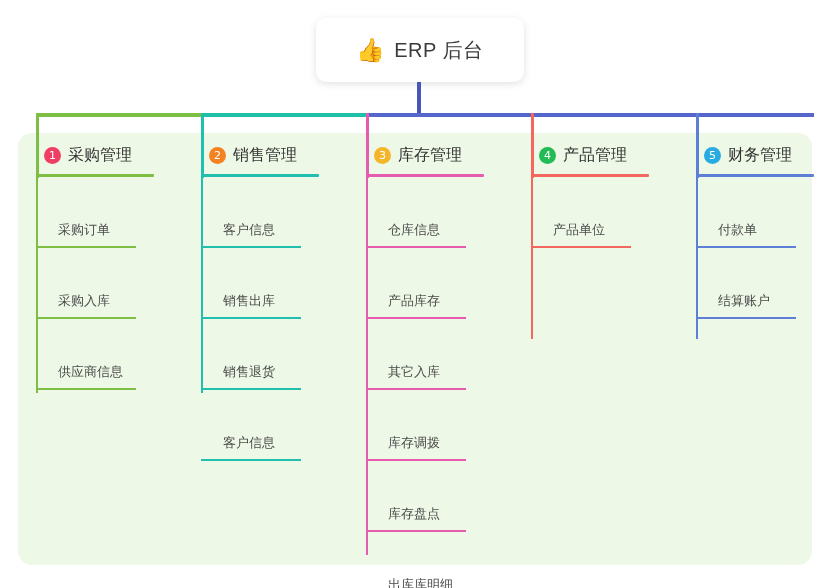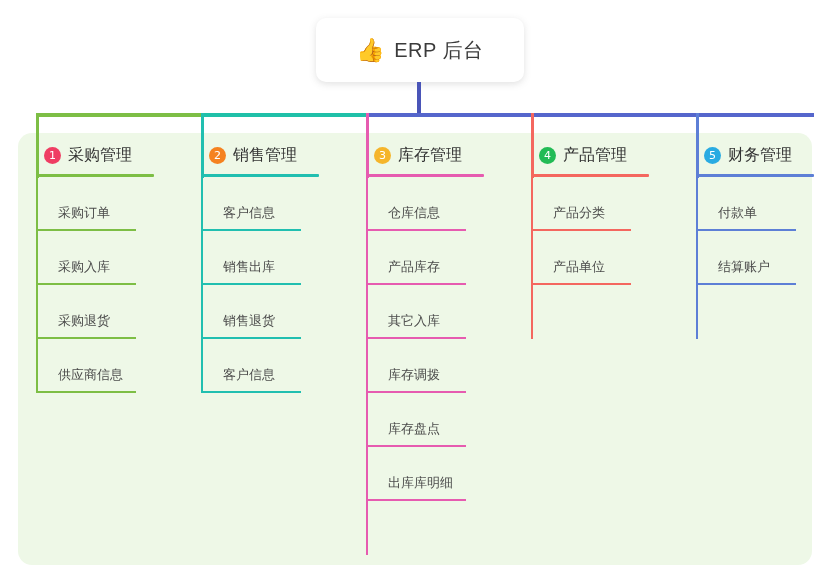--- a/index.html
+++ b/index.html
@@ -109,21 +109,21 @@
     margin-top: 0;
   }
   .spine {
     position: absolute;
     left: 0;
     top: 0;
     width: 2px;
   }
   .leaf {
     position: relative;
-    height: 54px;
+    height: 71px;
     box-sizing: border-box;
   }
   .leaf-label {
     position: absolute;
     left: 22px;
     bottom: 9px;
     font-size: 13px;
     color: #4b4b4b;
     white-space: nowrap;
   }
@@ -171,24 +171,20 @@
           <div class="spine" style="background: rgb(125, 190, 69); height: 216px;"></div>
           <div class="leaf">
             <span class="leaf-label">采购订单</span>
             <div class="leaf-rule" style="background: rgb(125, 190, 69); width: 100px;"></div>
           </div>
           <div class="leaf">
             <span class="leaf-label">采购入库</span>
             <div class="leaf-rule" style="background: rgb(125, 190, 69); width: 100px;"></div>
           </div>
           <div class="leaf">
-            <span class="leaf-label">采购退货</span>
-            <div class="leaf-rule" style="background: rgb(125, 190, 69); width: 100px;"></div>
-          </div>
-          <div class="leaf">
             <span class="leaf-label">供应商信息</span>
             <div class="leaf-rule" style="background: rgb(125, 190, 69); width: 100px;"></div>
           </div>
         </div>
       </div>
       <div class="column" style="left: 201px; width: 118px;">
         <div class="col-header">
           <span class="badge" style="background: rgb(245, 130, 32);">2</span>
           <span class="col-title">销售管理</span>
         </div>
@@ -249,24 +245,20 @@
       </div>
       <div class="column" style="left: 531px; width: 118px;">
         <div class="col-header">
           <span class="badge" style="background: rgb(34, 187, 85);">4</span>
           <span class="col-title">产品管理</span>
         </div>
         <div class="col-rule" style="background: rgb(244, 103, 95); width: 118px;"></div>
         <div class="leaves">
           <div class="spine" style="background: rgb(244, 103, 95); height: 162px;"></div>
           <div class="leaf">
-            <span class="leaf-label">产品分类</span>
-            <div class="leaf-rule" style="background: rgb(244, 103, 95); width: 100px;"></div>
-          </div>
-          <div class="leaf">
             <span class="leaf-label">产品单位</span>
             <div class="leaf-rule" style="background: rgb(244, 103, 95); width: 100px;"></div>
           </div>
         </div>
       </div>
       <div class="column" style="left: 696px; width: 118px;">
         <div class="col-header">
           <span class="badge" style="background: rgb(41, 171, 226);">5</span>
           <span class="col-title">财务管理</span>
         </div>

